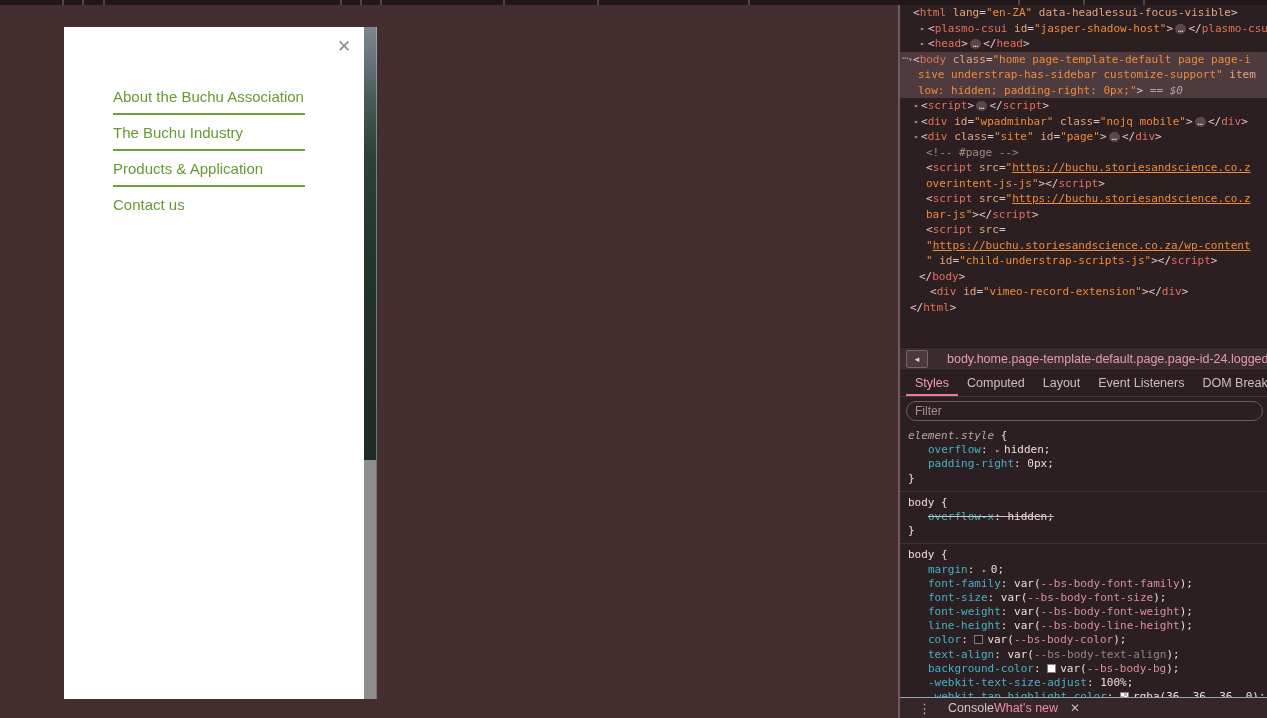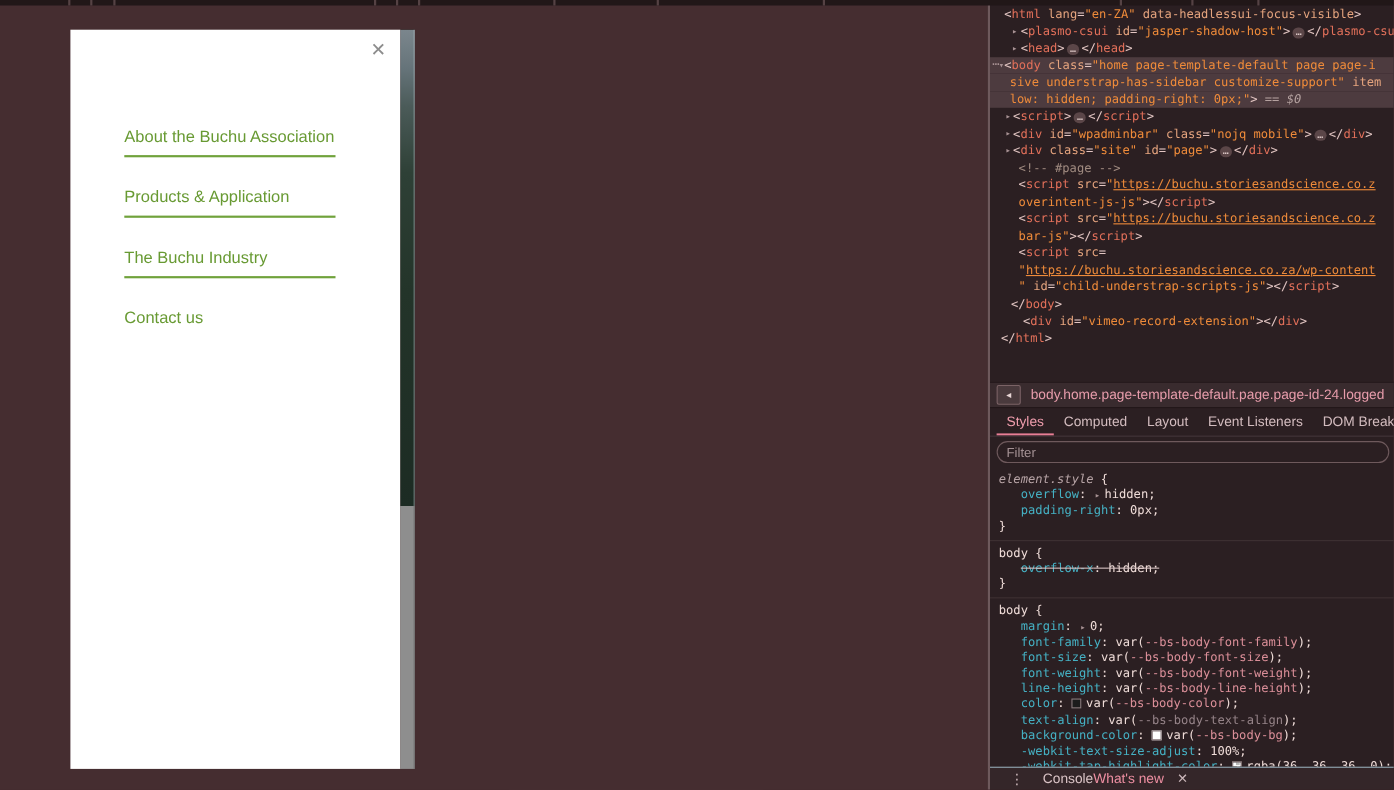--- a/index.html
+++ b/index.html
@@ -11,21 +11,21 @@
   #top-strip .tick { position:absolute; top:0; width:2px; height:5px; background:#554244; }
 
   
   #page-area { position:absolute; left:0; top:0; width:898px; height:718px; background:#452d30; }
   #menu-modal { position:absolute; left:64px; top:27px; width:300px; height:672px; background:#ffffff; }
   #modal-close { position:absolute; top:8px; right:9px; width:22px; height:22px; border:none; background:none;
                  color:#8d8d8d; font-size:17px; line-height:22px; text-align:center; cursor:pointer;
                  font-family:"DejaVu Sans", sans-serif; }
   #menu-list { position:absolute; left:49px; top:61px; width:192px; }
   #menu-list li { list-style:none; font-size:15px; color:#689a33; line-height:18px;
-                  padding-bottom:7px; border-bottom:2px solid #70a23c; margin-bottom:9px; cursor:pointer;margin-top:28px; }
+                  padding-bottom:7px; border-bottom:2px solid #70a23c; margin-bottom:9px; cursor:pointer; }
   #menu-list li.gap { margin-top:17px; }
   #menu-list li.nodiv { border-bottom:none; }
 
   #page-sliver { position:absolute; left:364px; top:27px; width:13px; height:672px; }
   #sliver-photo { height:433px; border-right:1px solid rgba(185,202,208,.5);
      background:linear-gradient(180deg,#7b868d 0%,#66747a 8%,#4b5b59 16%,#2e4036 30%,#233429 55%,#1c2b23 100%); }
   #sliver-gray { height:239px; background:#8e8e8e; border-right:1px solid #747474; }
 
   
   #devtools { position:absolute; left:898px; top:0; width:369px; height:718px;
@@ -46,21 +46,21 @@
   .sg-c { color:#a08b80; }
   .sg-d { color:#b5a2a0; font-style:italic; }
   .sg-e { background:#5b4648; border-radius:7px; padding:0 3px; font-size:9px; color:#e8d4d2; margin:0 2px; }
 
   
   #crumb-bar { position:absolute; left:0; top:347px; width:369px; height:24px; background:#392b2e;
                border-top:1px solid #221719; border-bottom:1px solid #221719;
                display:flex; align-items:center; overflow:hidden; }
   #crumb-back { width:22px; height:18px; margin-left:6px; background:#4a3a3d; border:1px solid #7b6366;
                 border-radius:2px; color:#e8d6d6; font-size:9px; line-height:16px; text-align:center; cursor:pointer; }
-  #crumb-text { margin-left:9px; font-size:12.5px; color:#e79cab; white-space:nowrap; }
+  #crumb-text { margin-left:19px; font-size:12.5px; color:#e79cab; white-space:nowrap; }
 
   
   #styles-tabs { position:absolute; left:0; top:371px; width:369px; height:26px;
                  border-bottom:1px solid #44363a; display:flex; align-items:stretch; overflow:hidden;
                  padding-left:6px; }
   .tab { font-size:12.5px; color:#d3bcbf; padding:0 9px; line-height:24px; white-space:nowrap; cursor:pointer;
          border-bottom:2px solid transparent; }
   .tab.active { color:#ef9dad; border-bottom-color:#e87e96; }
 
   
@@ -113,22 +113,22 @@
     <div class="tick" style="left: 1018px;"></div>
     <div class="tick" style="left: 1083px;"></div>
     <div class="tick" style="left: 1143px;"></div>
   </div>
 
 <div id="page-area">
   <div id="menu-modal">
     <button id="modal-close">✕</button>
     <ul id="menu-list">
         <li>About the Buchu Association</li>
+        <li>The Buchu Industry</li>
         <li>Products &amp; Application</li>
-        <li>The Buchu Industry</li>
         <li class="nodiv">Contact us</li>
       </ul>
   </div>
   <div id="page-sliver">
     <div id="sliver-photo"></div>
     <div id="sliver-gray"></div>
   </div>
 </div>
 
 <div id="devtools">

